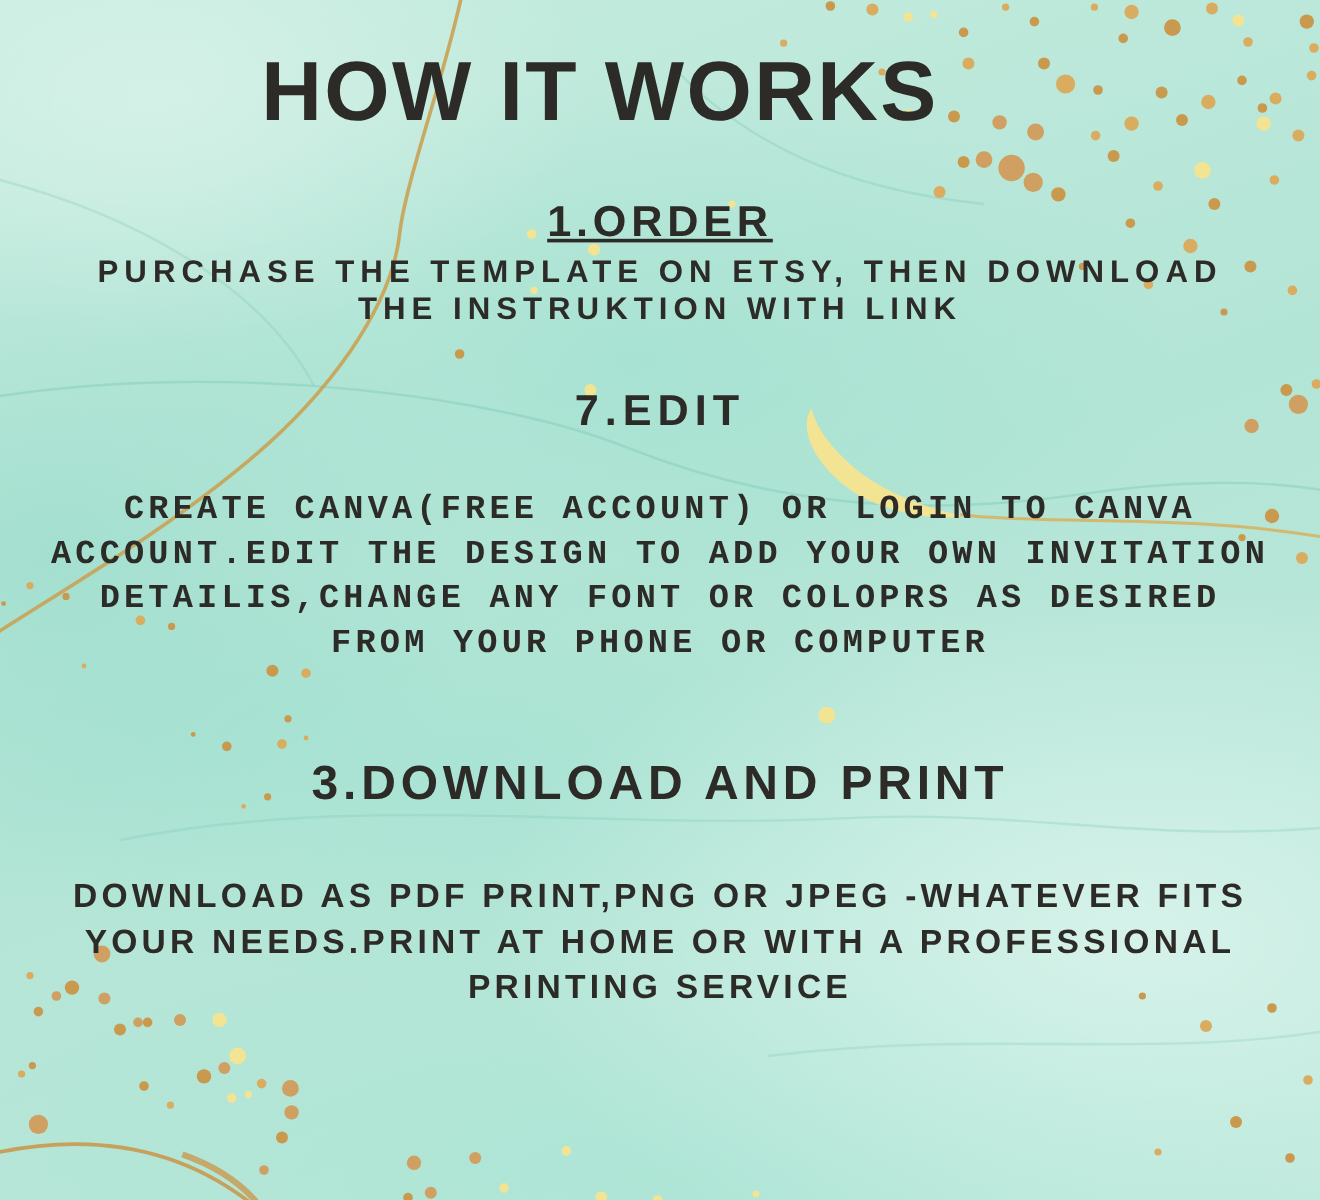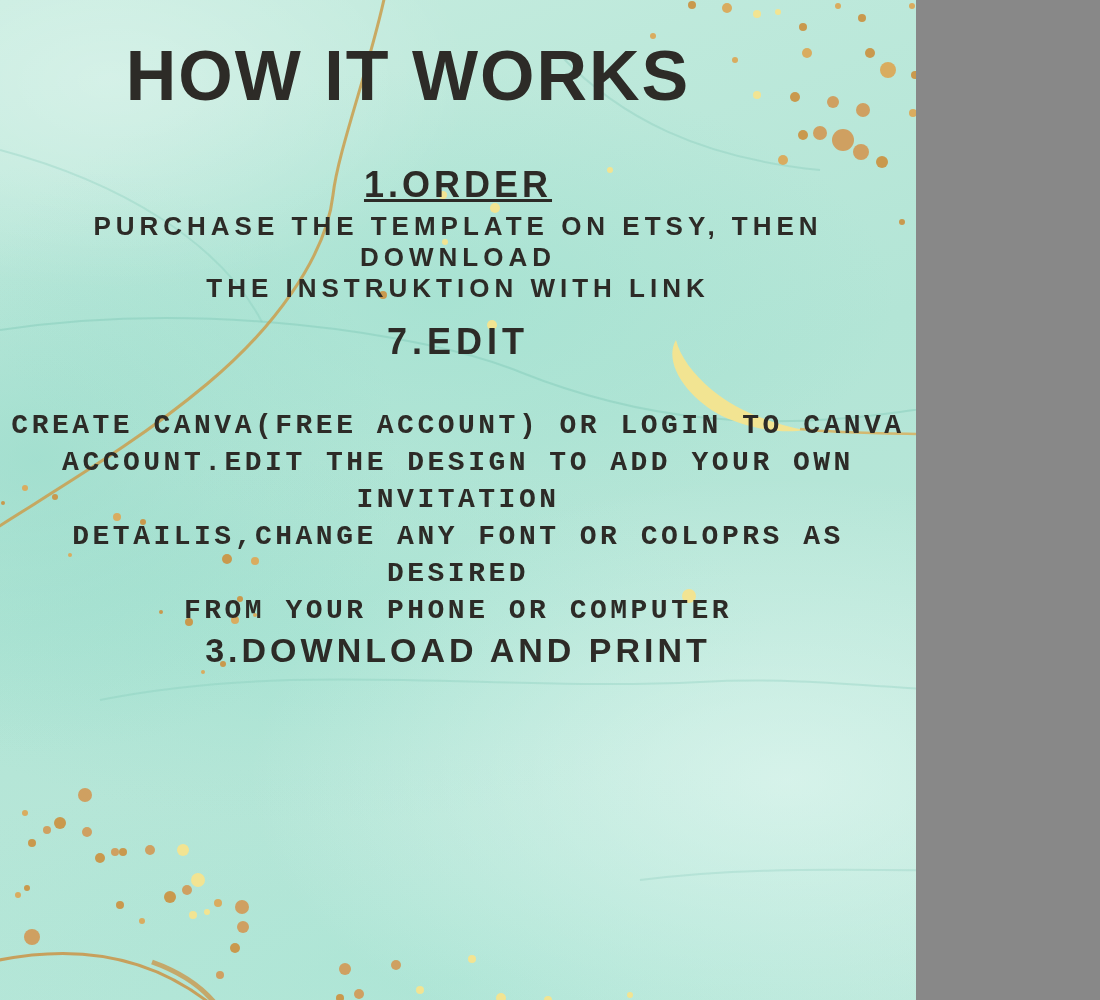--- a/index.html
+++ b/index.html
@@ -1,35 +1,35 @@
 <!DOCTYPE html>
 <html><head>
 <meta charset="utf-8">
 <style>
   html,body{margin:0;padding:0;background:#888;}
   .canvas{
-    position:relative;width:916px;height:1000px;overflow:hidden;
+    position:relative;width:1100px;height:1000px;overflow:hidden;
     font-family:"Liberation Sans",sans-serif;
     background:
       radial-gradient(ellipse 520px 300px at 12% 8%,  rgba(255,255,255,0.30), rgba(255,255,255,0) 70%),
       radial-gradient(ellipse 750px 420px at 86% 78%, rgba(233,250,245,0.60), rgba(233,250,245,0) 72%),
       radial-gradient(ellipse 650px 330px at 48% 30%, rgba(148,221,203,0.45), rgba(148,221,203,0) 70%),
       radial-gradient(ellipse 520px 420px at 4% 46%,  rgba(138,214,196,0.45), rgba(138,214,196,0) 70%),
       radial-gradient(ellipse 640px 260px at 35% 64%, rgba(152,224,206,0.40), rgba(152,224,206,0) 70%),
       radial-gradient(ellipse 900px 300px at 50% 98%, rgba(158,227,209,0.45), rgba(158,227,209,0) 75%),
       linear-gradient(160deg,#c6ecdf 0%,#b3e5d6 48%,#bde8db 100%);
   }
   svg.decor{position:absolute;inset:0;pointer-events:none;}
   .txt{position:absolute;left:0;right:0;text-align:center;color:#2d2b27;font-weight:700;margin:0;}
   .title{top:36px;left:0;right:100px;font-size:70px;letter-spacing:2px;}
   .h1{top:164px;font-size:36px;letter-spacing:4px;text-decoration:underline;}
   .p1{top:211px;font-size:26px;line-height:31px;letter-spacing:5px;}
   .h2{top:321px;font-size:36px;letter-spacing:5px;}
   .p2{top:407px;font-size:28px;line-height:37px;letter-spacing:3.5px;font-family:Liberation Mono, monospace;}
-  .h3{top:631px;font-size:34px;letter-spacing:4px;}
+  .h3{top:631px;font-size:40px;letter-spacing:4px;}
   .p3{top:728px;font-size:28px;line-height:38px;letter-spacing:3.5px;}
   .para{white-space:pre-line;}
 </style>
 </head>
 <body>
 
 <div class="canvas">
 
   <svg class="decor" width="1100" height="1000" viewBox="0 0 1100 1000">
 
@@ -184,14 +184,17 @@
   <p class="txt para p1">PURCHASE THE TEMPLATE ON ETSY, THEN DOWNLOAD
 THE INSTRUKTION WITH LINK</p>
 
   <h2 class="txt h2">7.EDIT</h2>
   <p class="txt para p2">CREATE CANVA(FREE ACCOUNT) OR LOGIN TO CANVA
 ACCOUNT.EDIT THE DESIGN TO ADD YOUR OWN INVITATION
 DETAILIS,CHANGE ANY FONT OR COLOPRS AS DESIRED
 FROM YOUR PHONE OR COMPUTER</p>
 
   <h2 class="txt h3">3.DOWNLOAD AND PRINT</h2>
+  <p class="txt para p3">DOWNLOAD AS PDF PRINT,PNG OR JPEG -WHATEVER FITS
+YOUR NEEDS.PRINT AT HOME OR WITH A PROFESSIONAL
+PRINTING SERVICE</p>
 
 </div>
 
 </body></html>

